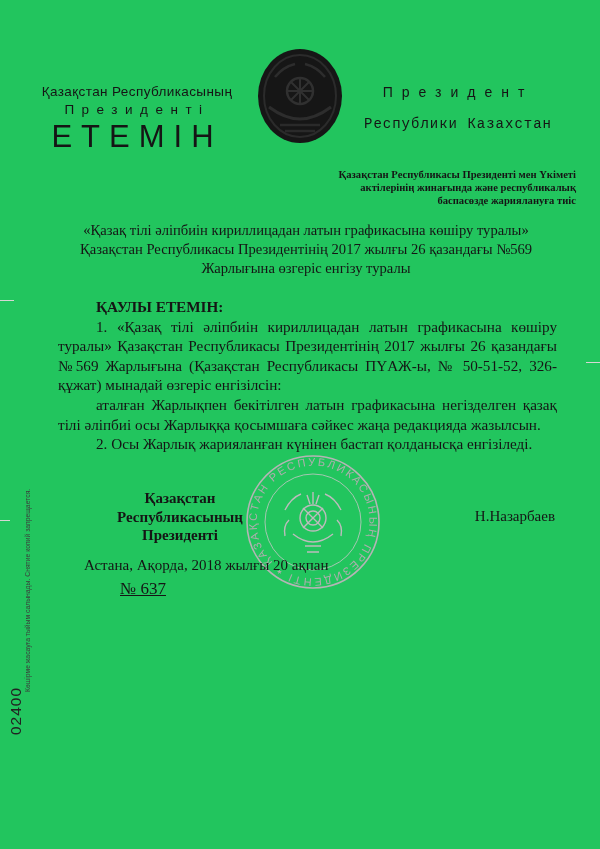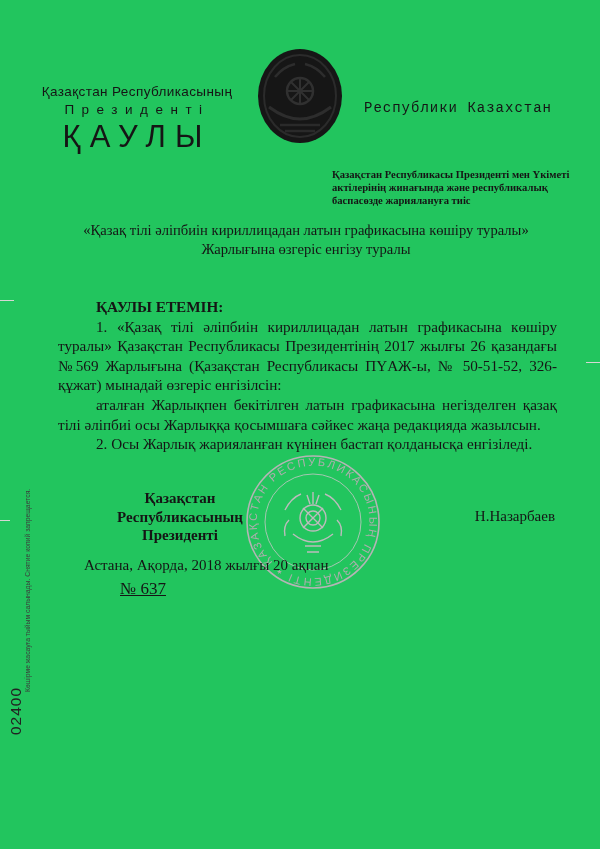--- a/index.html
+++ b/index.html
@@ -13,21 +13,21 @@
     font-family:"Liberation Sans", sans-serif;}
   .hdr-left .l1{font-size:13.5px;letter-spacing:.4px;white-space:nowrap;}
   .hdr-left .l2{font-size:13.5px;letter-spacing:7.5px;margin-top:3px;white-space:nowrap;}
   .hdr-left .big{font-size:31px;letter-spacing:9px;margin-top:2px;white-space:nowrap;font-weight:500;}
   .emblem{position:absolute;left:255px;top:47px;}
   .hdr-right{position:absolute;left:348px;top:84px;width:220px;text-align:center;
     font-family:"Liberation Sans", sans-serif;}
   .hdr-right .l1{font-size:14px;letter-spacing:9px;white-space:nowrap;}
   .hdr-right .l2{font-size:14px;letter-spacing:1px;margin-top:16px;white-space:nowrap;font-family:Liberation Mono, monospace;}
   .hdr-right .big{font-size:33px;letter-spacing:25px;margin-top:2px;margin-left:10px;white-space:nowrap;font-weight:500;}
-  .hdr-note{position:absolute;left:332px;top:168px;width:244px;text-align:left;
+  .hdr-note{position:absolute;left:332px;top:168px;width:244px;text-align:right;
     font-size:10.6px;font-weight:600;line-height:13px;}
   
   .doc-title{position:absolute;left:52px;top:221px;width:508px;text-align:center;
     font-weight:normal;font-size:14.6px;line-height:19px;}
   
   .doc-body{position:absolute;left:58px;top:297px;width:499px;
     font-size:15.2px;line-height:19.6px;text-align:justify;}
   .doc-body p{margin:0;text-indent:38px;}
   .doc-body .resolve{font-weight:bold;}
   
@@ -50,45 +50,47 @@
   .scanline{position:absolute;height:1px;background:#d7d7d4;}
 </style>
 </head>
 <body>
 
 <div class="page">
 
   <div class="hdr-left">
     <div class="l1">Қазақстан Республикасының</div>
     <div class="l2">Президенті</div>
-    <div class="big">ҚАУЛЫ</div>
+    <div class="big">ЕТЕМІН</div>
   </div>
 
   <svg class="emblem" width="90" height="100" viewBox="0 0 90 100">
     <ellipse cx="45" cy="49" rx="42" ry="47" fill="#161616"></ellipse>
     <ellipse cx="45" cy="49" rx="36" ry="41" fill="none" stroke="#2b2b2b" stroke-width="2"></ellipse>
     <circle cx="45" cy="44" r="13" fill="none" stroke="#303030" stroke-width="2.5"></circle>
     <path d="M32 44 L58 44 M45 31 L45 57 M36 35 L54 53 M54 35 L36 53" stroke="#303030" stroke-width="2"></path>
     <path d="M14 60 Q30 72 45 72 Q60 72 76 60" fill="none" stroke="#2d2d2d" stroke-width="3"></path>
     <path d="M20 30 Q28 20 40 17 M70 30 Q62 20 50 17" fill="none" stroke="#2d2d2d" stroke-width="2.5"></path>
     <path d="M25 78 L65 78 M30 84 L60 84" stroke="#2a2a2a" stroke-width="2.5"></path>
   </svg>
 
   <div class="hdr-right">
+    <div class="l1">Президент</div>
     <div class="l2">Республики Казахстан</div>
   </div>
 
   <div class="hdr-note">
     <div>Қазақстан Республикасы  Президенті мен Үкіметі</div>
     <div>актілерінің жинағында және республикалық</div>
     <div>баспасөзде жариялануға тиіс</div>
   </div>
 
   <div class="doc-title">
     <div>«Қазақ тілі әліпбиін кириллицадан латын графикасына көшіру туралы»</div>
+    <div>Қазақстан Республикасы Президентінің 2017 жылғы 26 қазандағы №569</div>
     <div>Жарлығына өзгеріс енгізу туралы</div>
   </div>
 
   <div class="doc-body">
     <p class="resolve">ҚАУЛЫ ЕТЕМІН:</p>
     <p>1. «Қазақ тілі әліпбиін кириллицадан латын графикасына көшіру туралы» Қазақстан Республикасы Президентінің 2017 жылғы 26 қазандағы №569 Жарлығына (Қазақстан Республикасы ПҮАЖ-ы, № 50-51-52, 326-құжат) мынадай өзгеріс енгізілсін:</p>
     <p>аталған Жарлықпен бекітілген латын графикасына негізделген қазақ тілі әліпбиі осы Жарлыққа қосымшаға сәйкес жаңа редакцияда жазылсын.</p>
     <p>2. Осы Жарлық жарияланған күнінен бастап қолданысқа енгізіледі.</p>
   </div>
 

